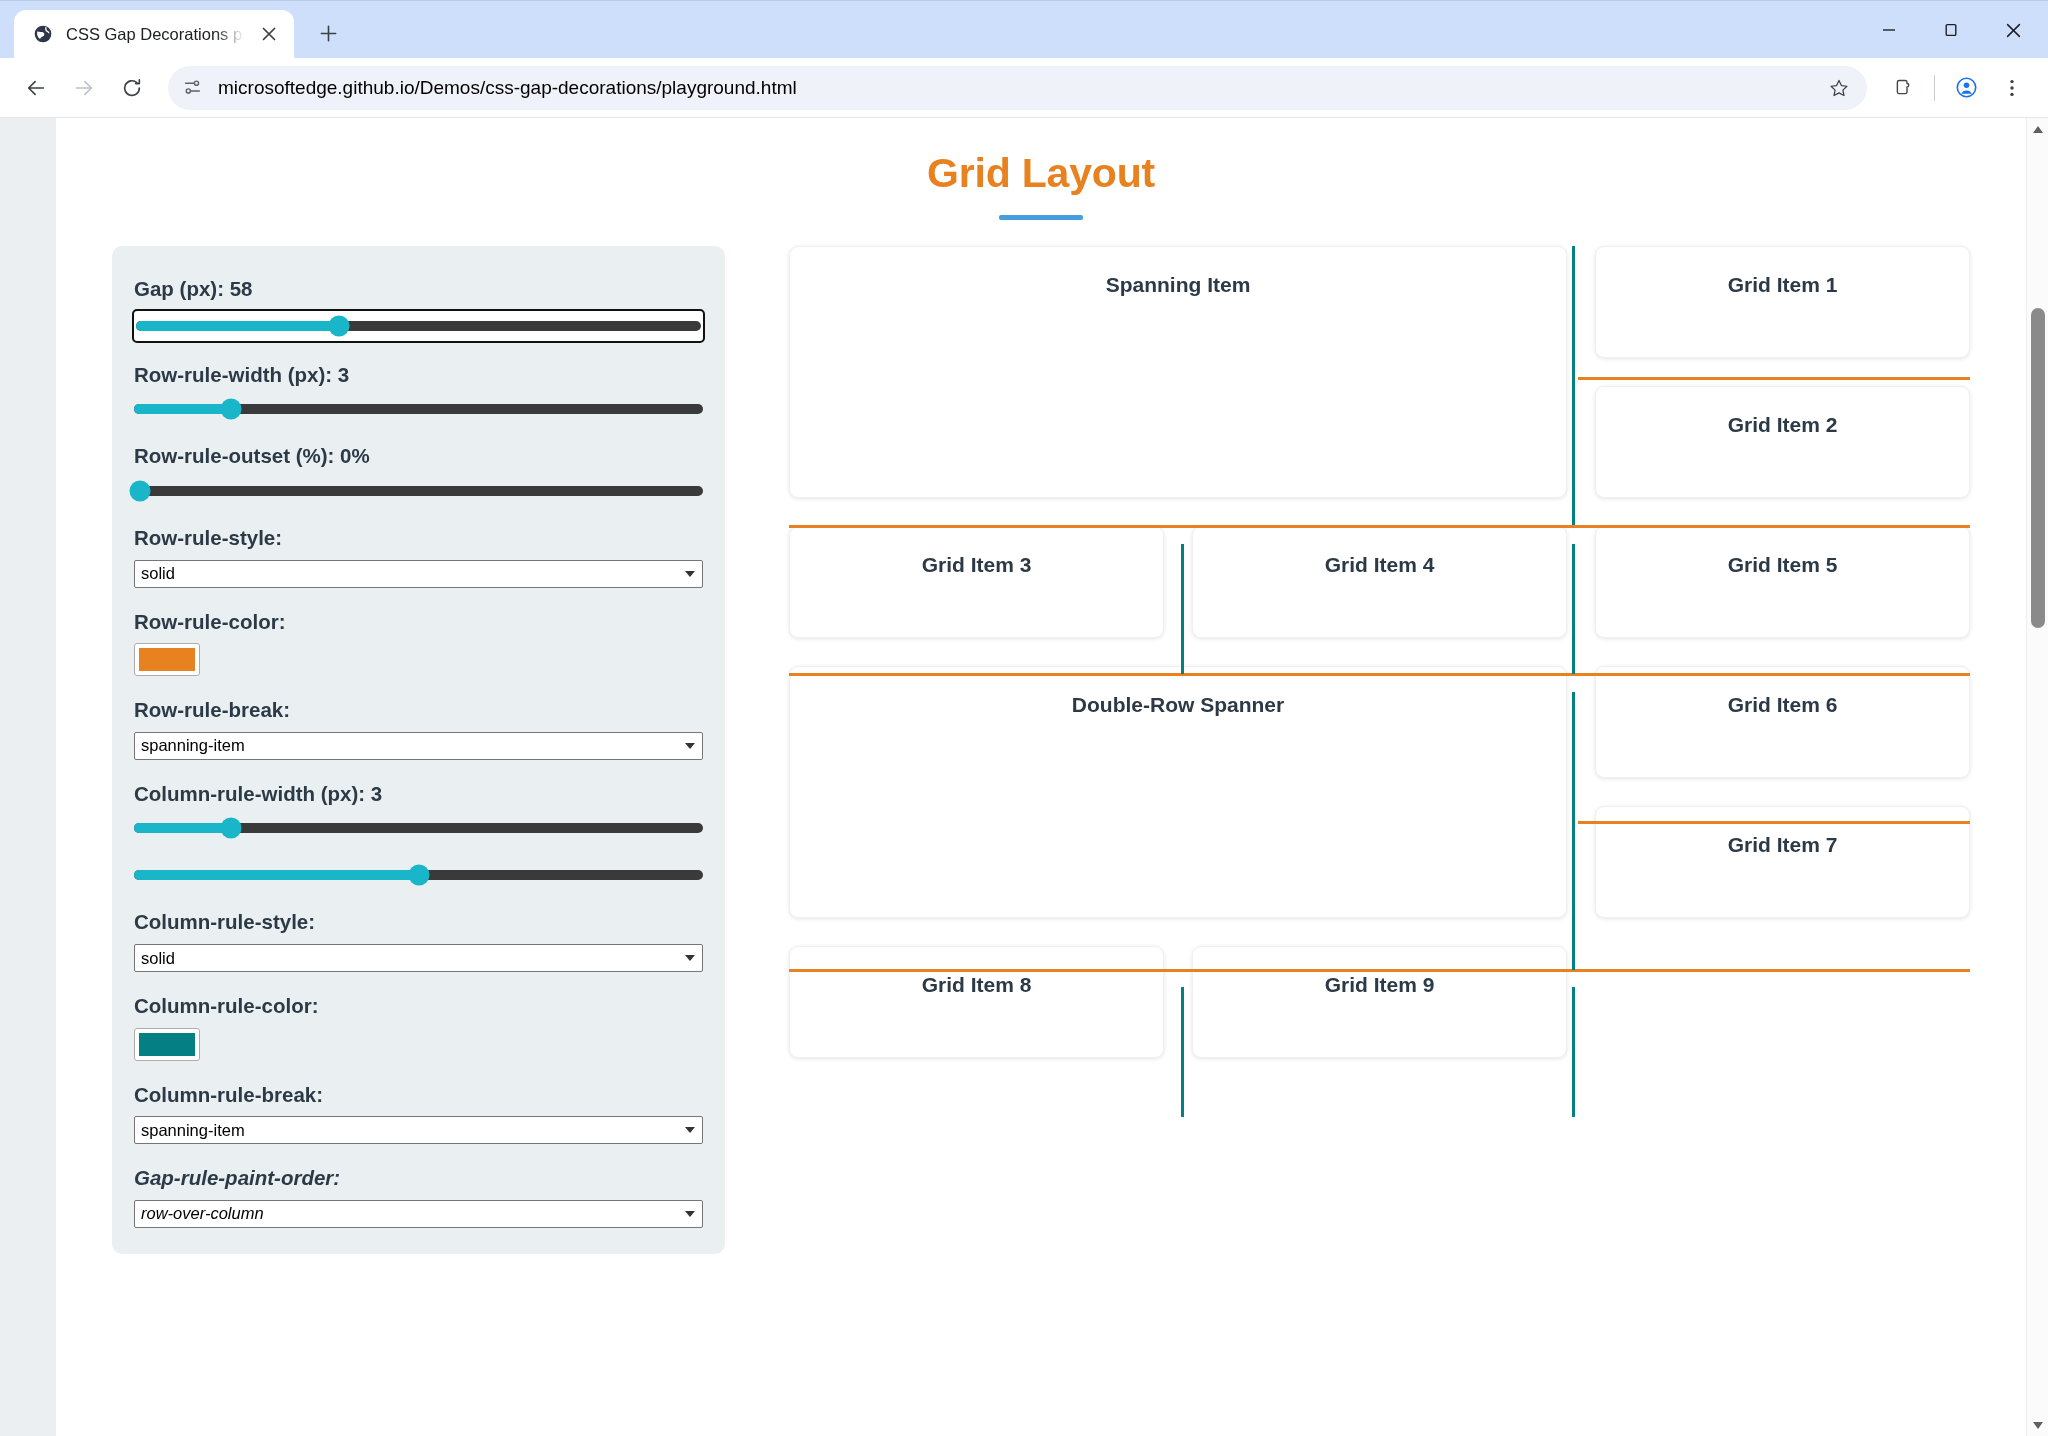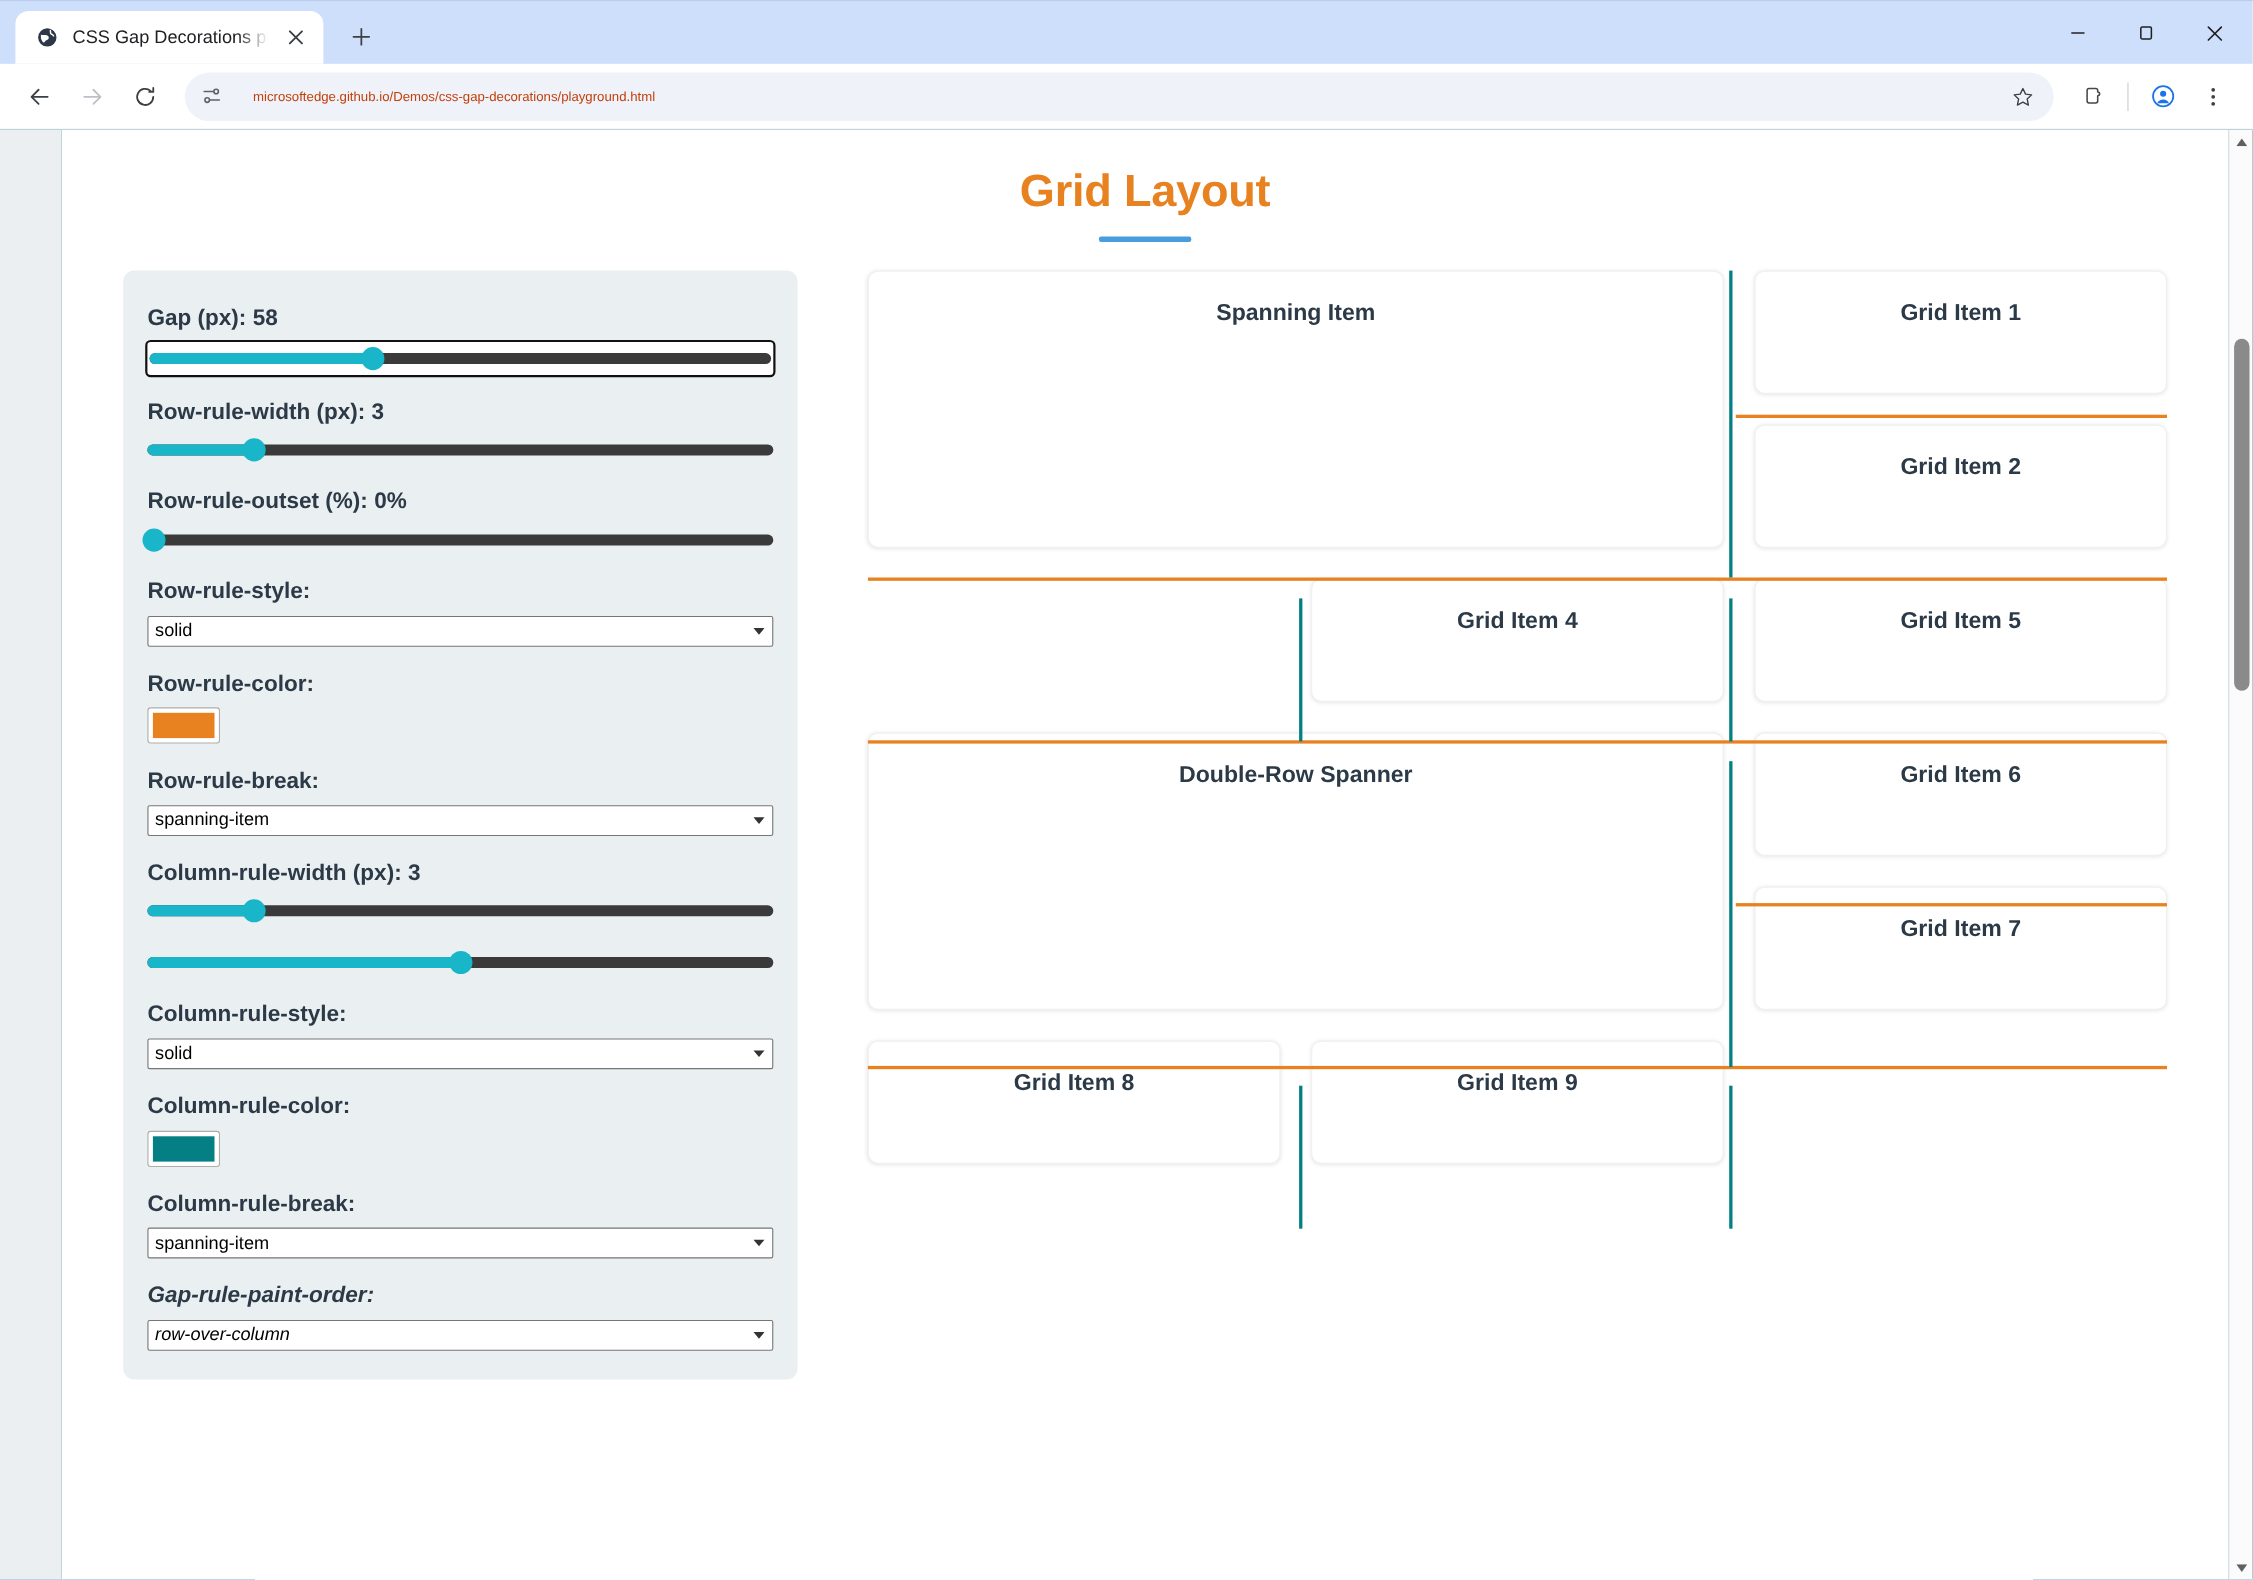--- a/index.html
+++ b/index.html
@@ -134,26 +134,25 @@
     gap: 8px;
   }
   .omni-icon {
     width: 36px; height: 36px;
     display: flex; align-items: center; justify-content: center;
     border-radius: 50%;
     color: #5f6368;
     flex: 0 0 36px;
   }
   .omni-url {
-    font-size: 12px;
-    color: #c2410c;
+    font-size: 19px;
+    color: #000000;
     flex: 1;
     white-space: nowrap;
     overflow: hidden;
-    margin-left: 12px;
   }
   .omni-star {
     width: 36px; height: 36px;
     display: flex; align-items: center; justify-content: center;
     color: #5f6368;
     flex: 0 0 36px;
   }
 
   .tbar-right {
     display: flex; align-items: center; gap: 2px;
@@ -601,20 +600,23 @@
           <div class="gitem span-item">
             <span>Spanning Item</span>
           </div>
           <div class="gitem" style="grid-column:3;grid-row:1;">
             <span>Grid Item 1</span>
           </div>
           <div class="gitem" style="grid-column:3;grid-row:2;">
             <span>Grid Item 2</span>
           </div>
 
+          <div class="gitem" style="grid-column:1;grid-row:3;">
+            <span>Grid Item 3</span>
+          </div>
           <div class="gitem" style="grid-column:2;grid-row:3;">
             <span>Grid Item 4</span>
           </div>
           <div class="gitem" style="grid-column:3;grid-row:3;">
             <span>Grid Item 5</span>
           </div>
 
           <div class="gitem dbl-span" style="grid-column:1/3;grid-row:4/6;">
             <span>Double-Row Spanner</span>
           </div>

